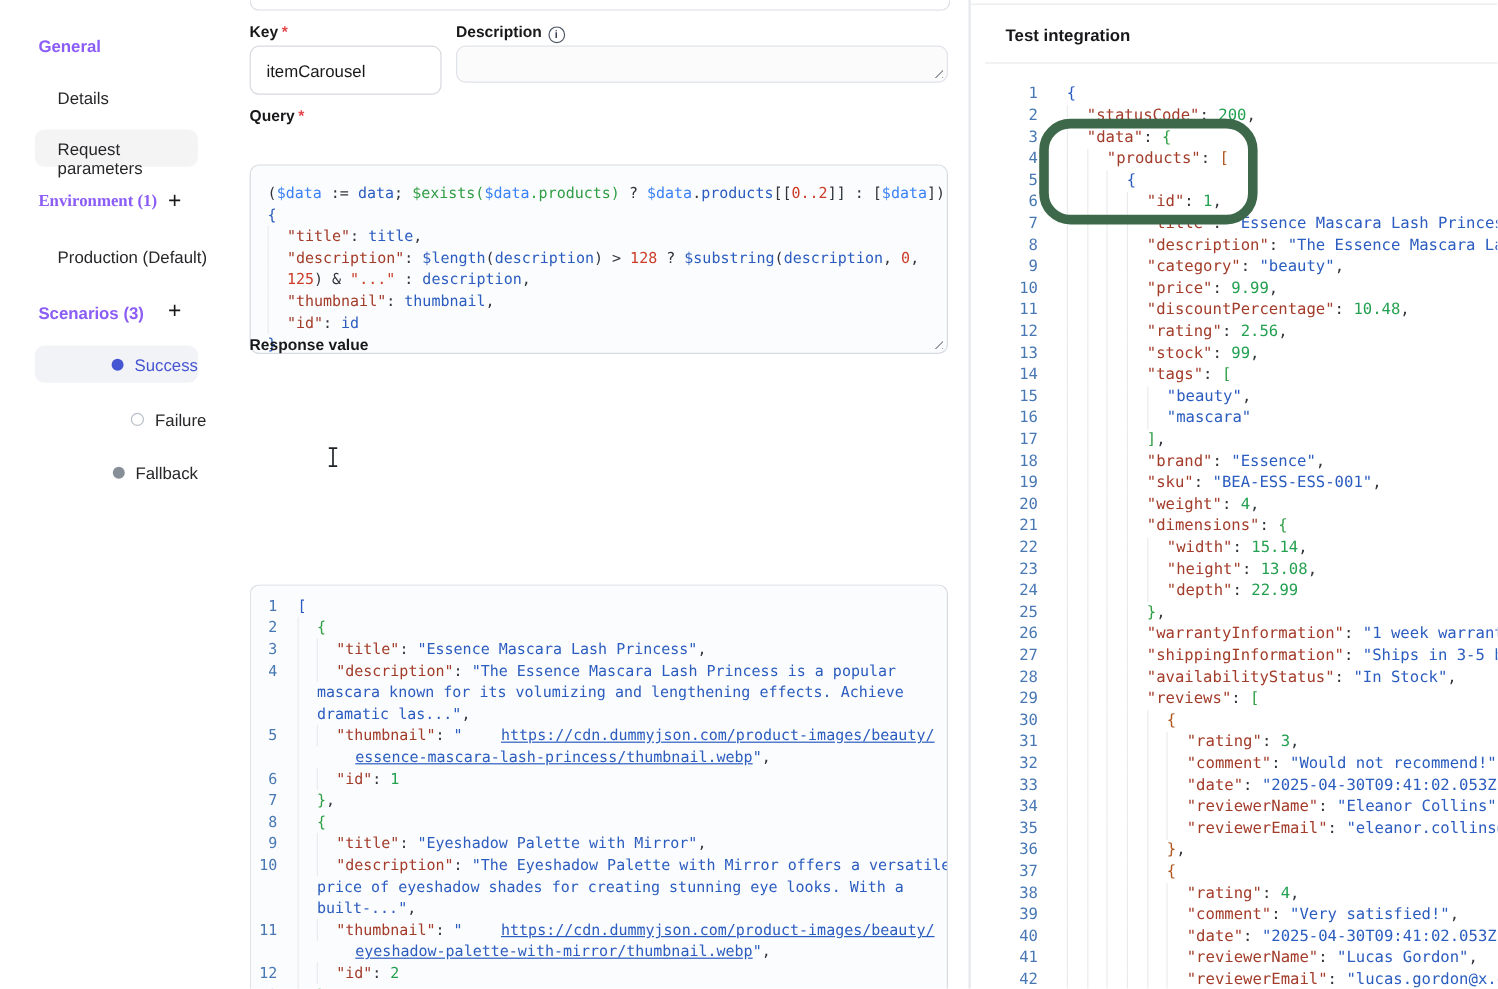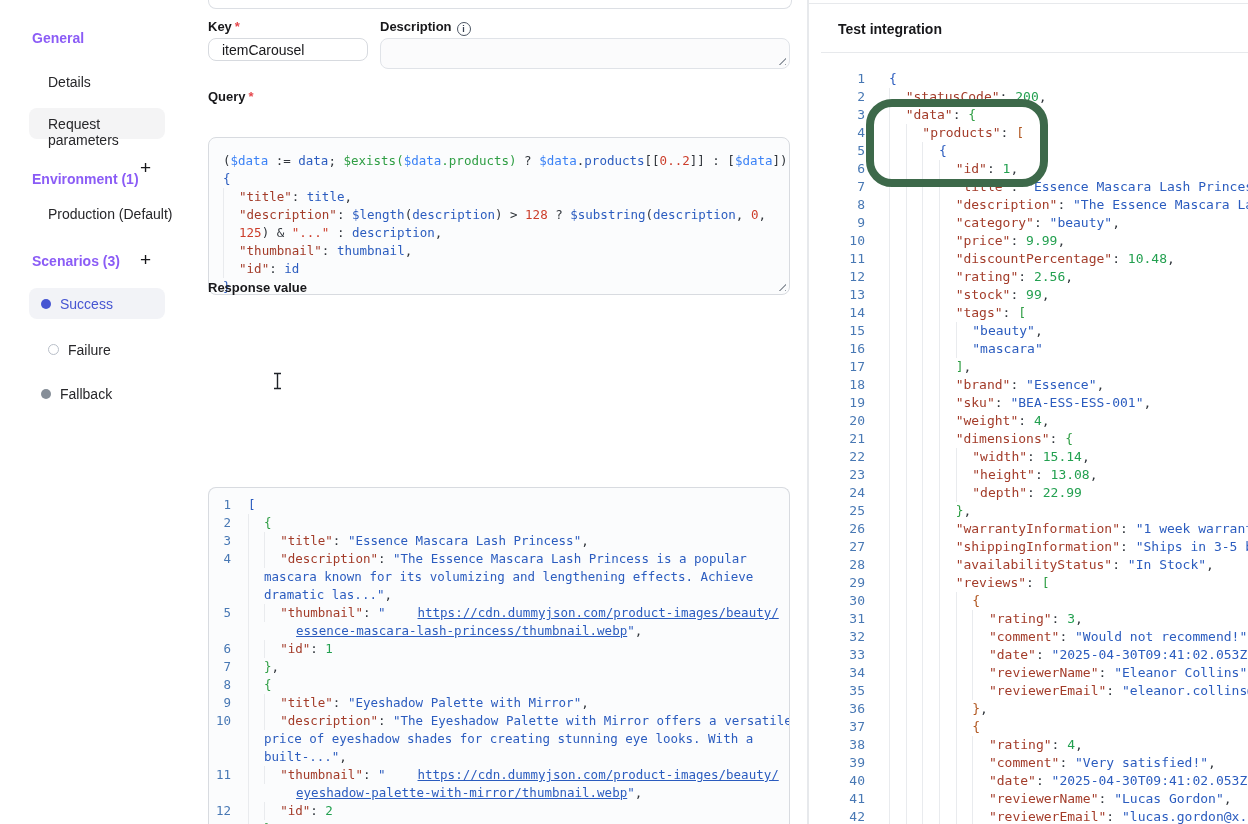--- a/index.html
+++ b/index.html
@@ -3,21 +3,21 @@
 <meta charset="utf-8">
 <style>
   html,body{margin:0;padding:0;background:#fff;}
   #app{position:relative;width:1248px;height:824px;background:#fff;overflow:hidden;
        font-family:"Liberation Sans",sans-serif;color:#18181b;}
   .abs{position:absolute;}
   
   .sb-header{font-size:14px;font-weight:700;color:#8b5cf6;}
   .sb-item{font-size:14px;color:#27272a;cursor:pointer;}
   .pill{background:#f4f4f5;border-radius:8px;}
-  .scn-row{display:flex;align-items:center;gap:9px;padding-left:12px;height:31px;width:124px;border-radius:8px;font-size:14px;color:#27272a;cursor:pointer;}
+  .scn-row{display:flex;align-items:center;gap:9px;padding-left:12px;height:31px;width:124px;border-radius:8px;font-size:14px;color:#27272a;cursor:pointer;justify-content:flex-end;}
   .scn-row.sel{background:#f2f3f7;}
   .dot{width:10px;height:10px;border-radius:50%;flex:0 0 auto;}
   .dot.ring{background:#fff;border:1.5px solid #b9bfc9;width:9px;height:9px;}
   .plus{font-size:19px;font-weight:300;color:#18181b;cursor:pointer;line-height:16px;}
   
   .lbl{font-size:13px;font-weight:700;color:#18181b;}
   .req{color:#e5484d;margin-left:3px;font-weight:700;}
   .info-ic{display:inline-block;width:12px;height:12px;border:1px solid #4b5563;border-radius:50%;
            font-size:9px;line-height:12px;text-align:center;color:#374151;margin-left:5px;vertical-align:-1px;font-style:normal;}
   .tinput{border:1px solid #d7dadf;border-radius:8px;background:#fff;font-size:14px;color:#18181b;
@@ -52,21 +52,21 @@
 
 <div id="app">
 
   <nav class="abs" style="left:0;top:0;width:196px;height:824px;">
     <div class="abs sb-header" style="left:32px;top:30px;">General</div>
     <div class="abs sb-item" style="left:48px;top:74px;">Details</div>
     <div class="abs pill" style="left:29px;top:108px;width:136px;height:31px;">
       <span class="abs sb-item" style="left:19px;top:8px;">Request parameters</span>
     </div>
 
-    <div class="abs sb-header" style="left:32px;top:171px;">Environment (1)</div>
+    <div class="abs sb-header" style="left:32px;top:161px;font-family:Liberation Serif, serif;">Environment (1)</div>
     <div class="abs plus" style="left:140px;top:160px;">+</div>
     <div class="abs sb-item" style="left:48px;top:206px;">Production (Default)</div>
 
     <div class="abs sb-header" style="left:32px;top:253px;">Scenarios (3)</div>
     <div class="abs plus" style="left:140px;top:252px;">+</div>
 
     <div class="abs scn-row sel" style="left:29px;top:288px;">
       <span class="dot" id="dot-success" style="background: rgb(70, 85, 210);"></span>
       <span id="lbl-success" style="color: rgb(70, 85, 210);">Success</span>
     </div>
@@ -78,21 +78,21 @@
       <span class="dot" id="dot-fallback" style="background: rgb(134, 142, 152);"></span>
       <span>Fallback</span>
     </div>
   </nav>
 
   <div class="abs cutoff" style="left:208px;top:-4px;width:582px;height:12px;"></div>
 
   <div class="abs lbl" style="left:208px;top:19px;">
     <span>Key</span><span class="req">*</span>
   </div>
-  <div class="abs tinput" style="left:208px;top:38px;width:160px;height:23px;">
+  <div class="abs tinput" style="left:208px;top:38px;width:160px;height:41px;">
     <span>itemCarousel</span>
   </div>
 
   <div class="abs lbl" style="left:380px;top:19px;">
     <span>Description</span><span class="info-ic">i</span>
   </div>
   <div class="abs tarea" style="left:380px;top:38px;width:410px;height:31px;">
     <span></span>
     <span class="rz"></span>
   </div>

